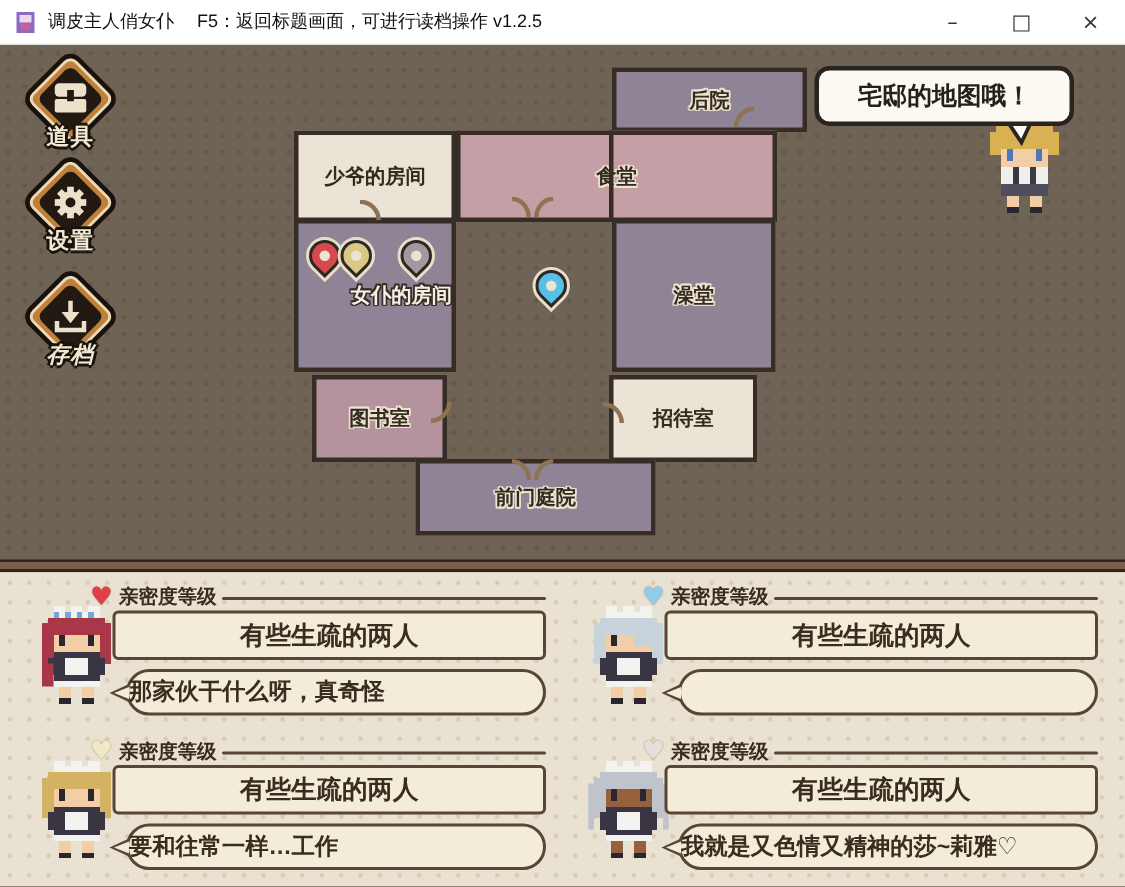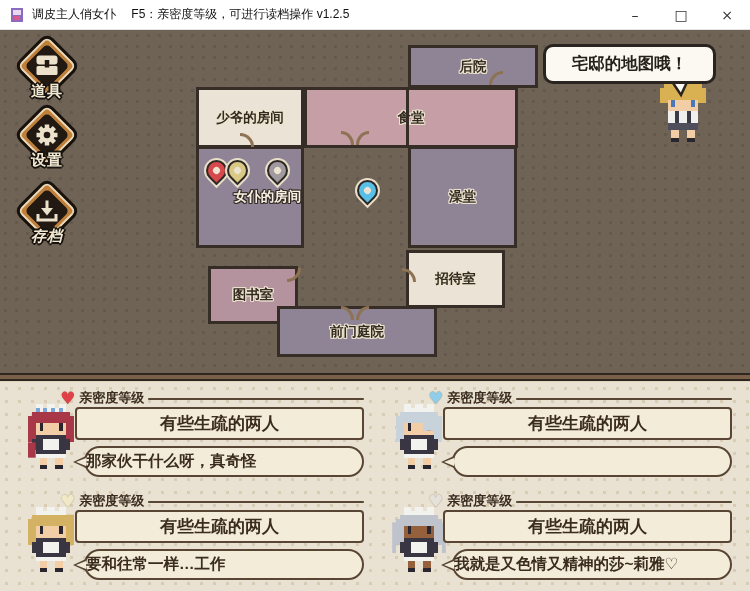--- a/index.html
+++ b/index.html
@@ -42,21 +42,21 @@
       1px 1px 0 #ece3cf, -1px -1px 0 #ece3cf, 1px -1px 0 #ece3cf, -1px 1px 0 #ece3cf; }
   .room-label--light { color:#f6f0e2;
     text-shadow:-1px 0 0 #352d26, 1px 0 0 #352d26, 0 -1px 0 #352d26, 0 1px 0 #352d26,
       1px 1px 0 #352d26, -1px -1px 0 #352d26, 1px -1px 0 #352d26, -1px 1px 0 #352d26; }
   .room--backyard   { left:408px; top:15px;  width:130px; height:43px; background:#8e8496; }
   .room--master     { left:196px; top:57px;  width:108px; height:61px; background:#ebe3d6; }
   .room--dining     { left:304px; top:57px;  width:214px; height:61px; background:#c69fa6; }
   .room--maid       { left:196px; top:116px; width:108px; height:102px; background:#8e8496;padding-left:35px; }
   .room--hall       { left:304px; top:116px; width:106px; height:162px; background:#c9a2a9; }
   .room--bath       { left:408px; top:116px; width:109px; height:102px; background:#8e8496; }
-  .room--library    { left:208px; top:236px; width:90px;  height:58px; background:#b4939f; }
+  .room--library    { left:208px; top:220px; width:90px;  height:58px; background:#b4939f; }
   .room--reception  { left:406px; top:220px; width:99px;  height:58px; background:#ebe3d6; }
   .room--frontyard  { left:277px; top:276px; width:160px; height:51px; background:#8e8496; }
   .room--hall .room-label { transform:translateY(-15px); }
   .wall-line { position:absolute; left:406px; top:57px; width:3px; height:61px; background:#352d26; }
 
   
   .door { position:absolute; width:14px; height:14px; border:3px solid #8d7254;
     border-right:0; border-bottom:0; border-radius:100% 0 0 0; background:transparent; }
   .door2 { position:absolute; width:28px; height:15px; }
   .door2 i { position:absolute; top:0; width:13px; height:14px; border:3px solid #8d7254; background:none; }
@@ -167,21 +167,21 @@
     </g>
   </defs>
 </svg>
 
 <div class="titlebar">
   <svg class="titlebar-icon" viewBox="0 0 16 16">
     <rect x="2" y="1" width="12" height="14" fill="#8a6bc0"></rect>
     <rect x="4" y="3" width="8" height="5" fill="#e8d8f0"></rect>
     <rect x="5" y="9" width="6" height="4" fill="#d85a8a"></rect>
   </svg>
-  <span class="titlebar-title">调皮主人俏女仆　 F5：亲密度等级，可进行读档操作 v1.2.5</span>
+  <span class="titlebar-title">调皮主人俏女仆　 F5：返回标题画面，可进行读档操作 v1.2.5</span>
   <div class="win-controls">
     <div class="win-btn">–</div>
     <div class="win-btn">□</div>
     <div class="win-btn">×</div>
   </div>
 </div>
 
 <div class="game-area">
 
   <div class="menu-item m1">

